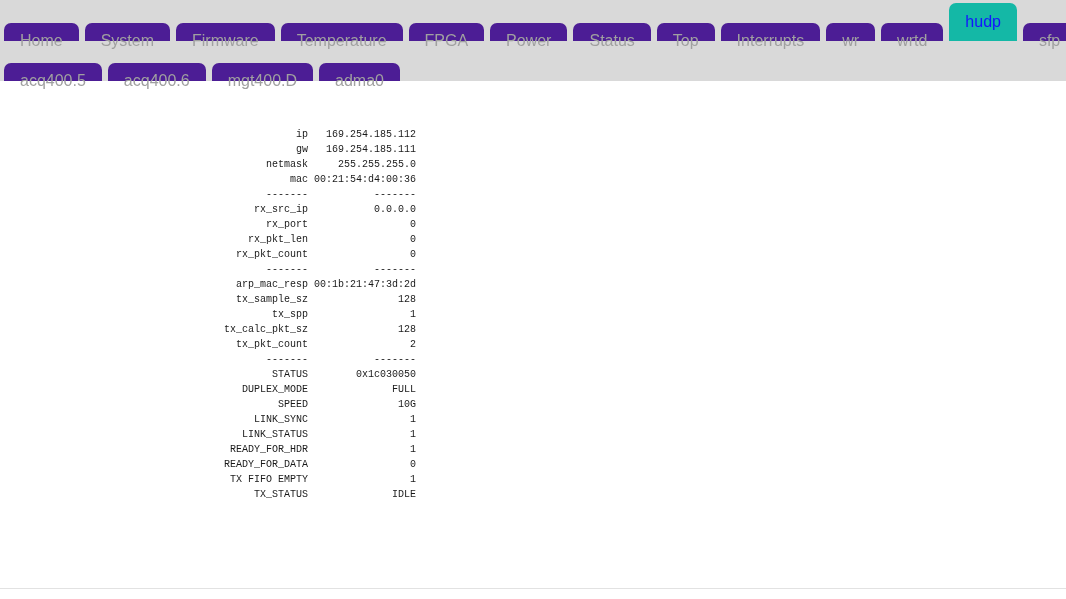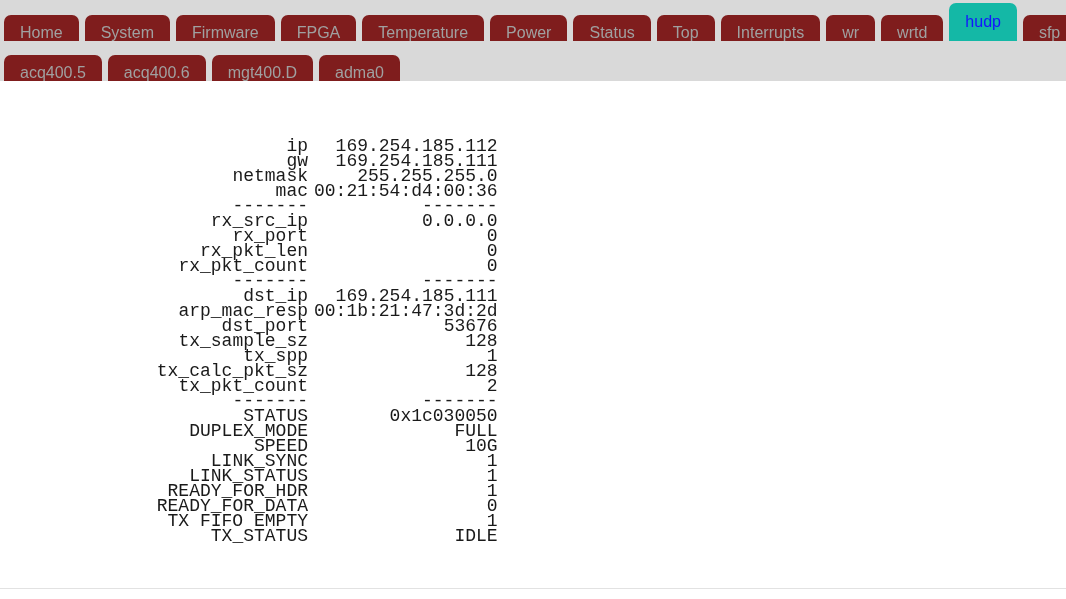--- a/index.html
+++ b/index.html
@@ -27,23 +27,23 @@
     align-items: flex-end;
     height: 38px;
     padding-left: 4px;
     box-sizing: border-box;
   }
   .tabrow.row2 {
     height: 40px;
     padding-top: 14px;
   }
   .tab {
-    height: 26px;
+    height: 18px;
     line-height: 35px;
-    background: #7f1d1d;
+    background: #4c1d95;
     color: #a0a0a0;
     font-size: 16px;
     text-align: center;
     border-radius: 7px 7px 0 0;
     margin-right: 6px;
     padding: 0 16px;
     white-space: nowrap;
     box-sizing: border-box;
     cursor: pointer;
     user-select: none;
@@ -56,24 +56,24 @@
   }
 
   
   #content {
     background: #ffffff;
     width: 1066px;
     padding-top: 46px;
     box-sizing: border-box;
   }
   #kvtable {
-    margin: 12px;
+    margin: 0;
     border-collapse: collapse;
     font-family: "Liberation Mono", "DejaVu Sans Mono", monospace;
-    font-size: 18px;
+    font-size: 10px;
     color: #1a1a1a;
     margin-left: 92px;
   }
   #kvtable td {
     padding: 0;
     height: 15px;
     line-height: 15px;
     white-space: pre;
     vertical-align: top;
   }
@@ -97,22 +97,22 @@
   }
 </style>
 </head>
 <body>
 
 <div id="tabbar">
   <div class="tabrow row1">
       <div class="tab">Home</div>
       <div class="tab">System</div>
       <div class="tab">Firmware</div>
+      <div class="tab">Temperature</div>
       <div class="tab">FPGA</div>
-      <div class="tab">Temperature</div>
       <div class="tab">Power</div>
       <div class="tab">Status</div>
       <div class="tab">Top</div>
       <div class="tab">Interrupts</div>
       <div class="tab">wr</div>
       <div class="tab">wrtd</div>
       <div class="tab active">hudp</div>
       <div class="tab">sfp</div>
     </div>
   <div class="tabrow row2">
@@ -160,30 +160,22 @@
         </tr>
         <tr>
           <td class="k">rx_pkt_count</td>
           <td class="v">0</td>
         </tr>
         <tr>
           <td class="k">-------</td>
           <td class="v">-------</td>
         </tr>
         <tr>
-          <td class="k">dst_ip</td>
-          <td class="v">169.254.185.111</td>
-        </tr>
-        <tr>
           <td class="k">arp_mac_resp</td>
           <td class="v">00:1b:21:47:3d:2d</td>
-        </tr>
-        <tr>
-          <td class="k">dst_port</td>
-          <td class="v">53676</td>
         </tr>
         <tr>
           <td class="k">tx_sample_sz</td>
           <td class="v">128</td>
         </tr>
         <tr>
           <td class="k">tx_spp</td>
           <td class="v">1</td>
         </tr>
         <tr>

